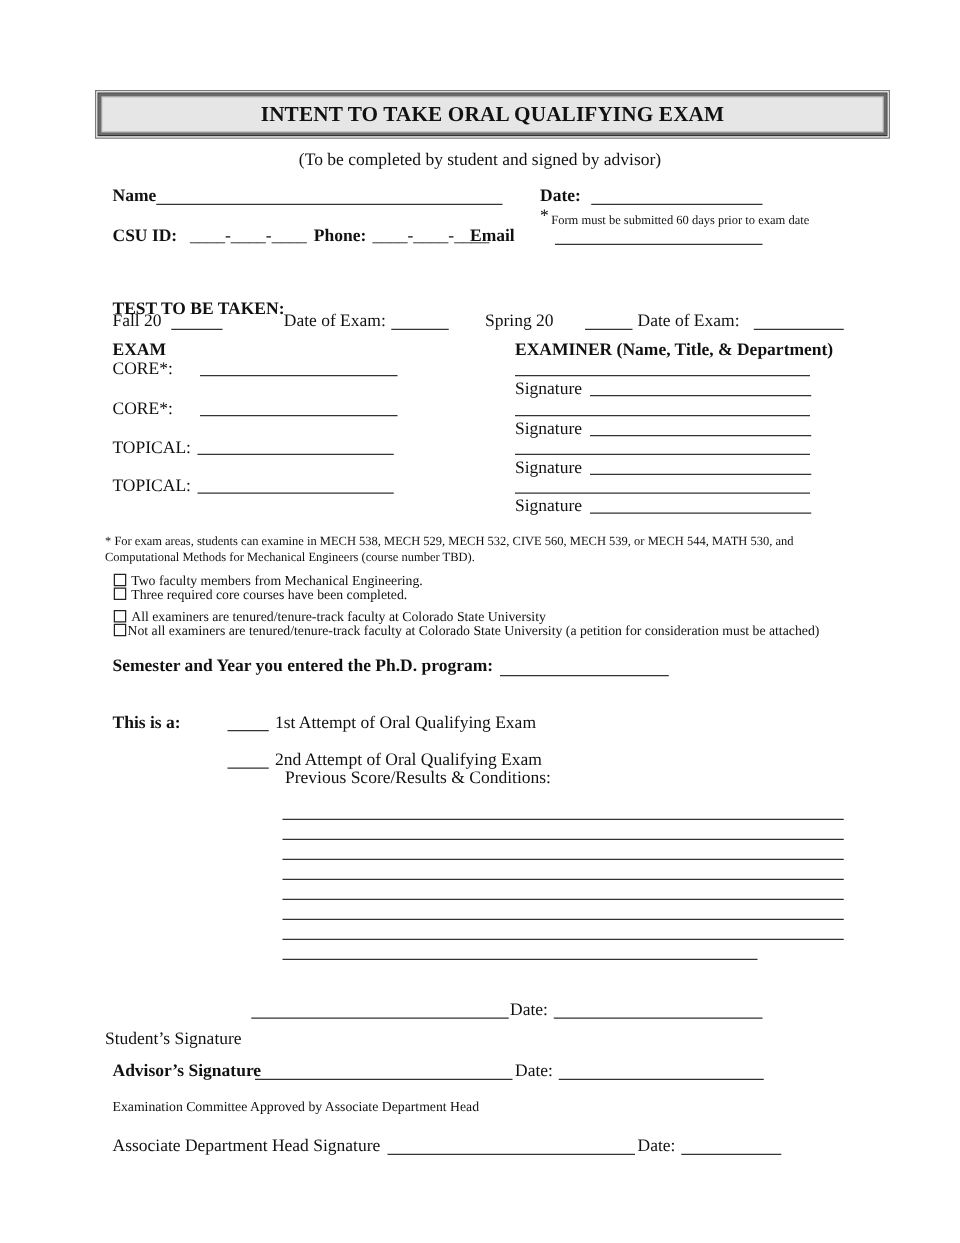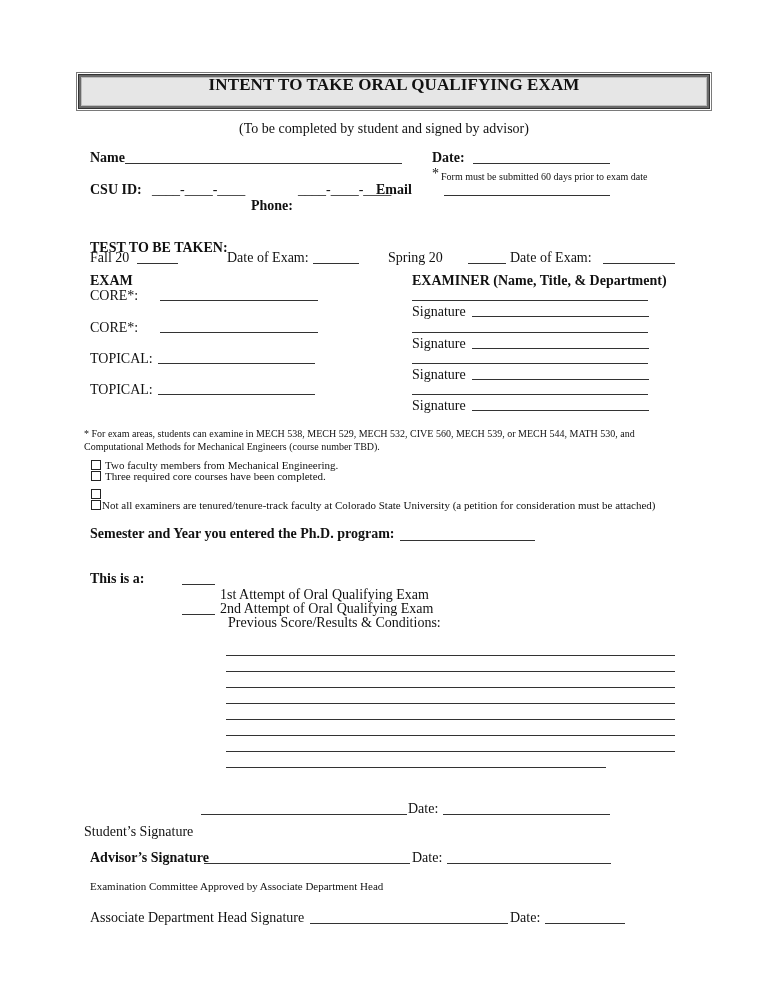--- a/index.html
+++ b/index.html
@@ -15,21 +15,21 @@
     .f10 { font-size: 10px; line-height: 12px; }
     .line { position: absolute; height: 0; border-bottom: 1px solid #333; }
     .thick { border-bottom-width: 1.5px; }
 
     .title-box {
       position: absolute; left: 78px; top: 74px; width: 630px; height: 33px;
       background: #e6e6e6;
       border: 1px solid #333;
       box-shadow: inset 0 0 0 2px #6a6a6a, inset 0 0 0 3px #bdbdbd;
       outline: 1px solid #7a7a7a; outline-offset: 1px;
-      display: flex; justify-content: center;
+      display: flex; align-items: center; justify-content: center;
     }
     .title-box span {
       font-size: 17px; font-weight: bold; letter-spacing: 0.1px;
     }
     .cb {
       display: inline-block; width: 8px; height: 8px; border: 1px solid #222;
       vertical-align: -1px; margin-right: 4px; background: #fff;
     }
   </style>
 </head>
@@ -43,21 +43,21 @@
 <div class="abs f14 b" style="left:90px; top:150px;">Name</div>
 <div class="line thick" style="left:125px; top:163px; width:277px;"></div>
 <div class="abs f14 b" style="left:432px; top:150px;">Date:</div>
 <div class="line thick" style="left:473px; top:163px; width:137px;"></div>
 
 <div class="abs" style="left:432px; top:167px; font-size:14px; line-height:14px;">*</div>
 <div class="abs f10" style="left:441px; top:171px;">Form must be submitted 60 days prior to exam date</div>
 
 <div class="abs f14 b" style="left:90px; top:182px;">CSU ID:</div>
 <div class="abs f14" style="left:152px; top:182px;">____-____-____</div>
-<div class="abs f14 b" style="left:251px; top:182px;margin-top:16px;">Phone:</div>
+<div class="abs f14 b" style="left:251px; top:182px;">Phone:</div>
 <div class="abs f14" style="left:298px; top:182px;">____-____-____</div>
 <div class="abs f14 b" style="left:376px; top:182px;">Email</div>
 <div class="line thick" style="left:444px; top:195px; width:166px;"></div>
 
 <div class="abs f14 b" style="left:90px; top:218px;margin-top:22px;">TEST TO BE TAKEN:</div>
 
 <div class="abs f14" style="left:90px; top:250px;">Fall   20</div>
 <div class="line" style="left:137px; top:263px; width:41px;"></div>
 <div class="abs f14" style="left:227px; top:250px;">Date of Exam:</div>
 <div class="line" style="left:313px; top:263px; width:46px;"></div>
@@ -101,32 +101,32 @@
 <div class="abs f10" style="left:84px; top:428px;">* For exam areas, students can examine in MECH 538, MECH 529, MECH 532, CIVE 560, MECH 539, or MECH 544, MATH 530, and</div>
 <div class="abs f10" style="left:84px; top:441px;">Computational Methods for Mechanical Engineers (course number TBD).</div>
 
 <div class="abs f11" style="left:91px; top:459px;">
   <span class="cb"></span><span>Two faculty members from Mechanical Engineering.</span>
 </div>
 <div class="abs f11" style="left:91px; top:470px;">
   <span class="cb"></span><span>Three required core courses have been completed.</span>
 </div>
 <div class="abs f11" style="left:91px; top:488px;">
-  <span class="cb"></span>
+  <span class="cb"></span><span>All examiners are tenured/tenure-track faculty at Colorado State University</span>
 </div>
 <div class="abs f11" style="left:91px; top:499px;">
   <span class="cb" style="margin-right:1px;"></span><span>Not all examiners are tenured/tenure-track faculty at Colorado State University (a petition for consideration must be attached)</span>
 </div>
 
 <div class="abs f14 b" style="left:90px; top:526px;">Semester and Year you entered the Ph.D. program:</div>
 <div class="line thick" style="left:400px; top:540px; width:135px;"></div>
 
 <div class="abs f14 b" style="left:90px; top:571px;">This is a:</div>
 <div class="line" style="left:182px; top:584px; width:33px;"></div>
-<div class="abs f14" style="left:220px; top:587px;text-align:right;">1st Attempt of Oral Qualifying Exam</div>
+<div class="abs f14" style="left:220px; top:571px;text-align:right;">1st Attempt of Oral Qualifying Exam</div>
 
 <div class="line" style="left:182px; top:614px; width:33px;"></div>
 <div class="abs f14" style="left:220px; top:601px;">2nd Attempt of Oral Qualifying Exam</div>
 
 <div class="abs f14" style="left:228px; top:615px;">Previous Score/Results &amp; Conditions:</div>
 
 <div class="line" style="left:226px; top:655px; width:449px;"></div>
 <div class="line" style="left:226px; top:671px; width:449px;"></div>
 <div class="line" style="left:226px; top:687px; width:449px;"></div>
 <div class="line" style="left:226px; top:703px; width:449px;"></div>

